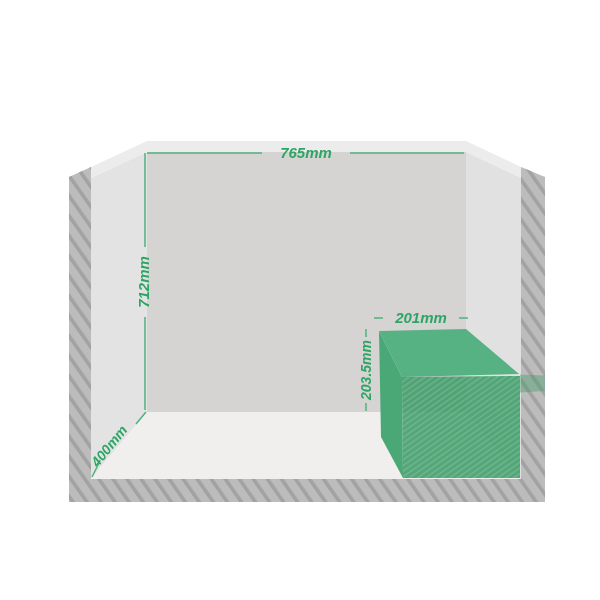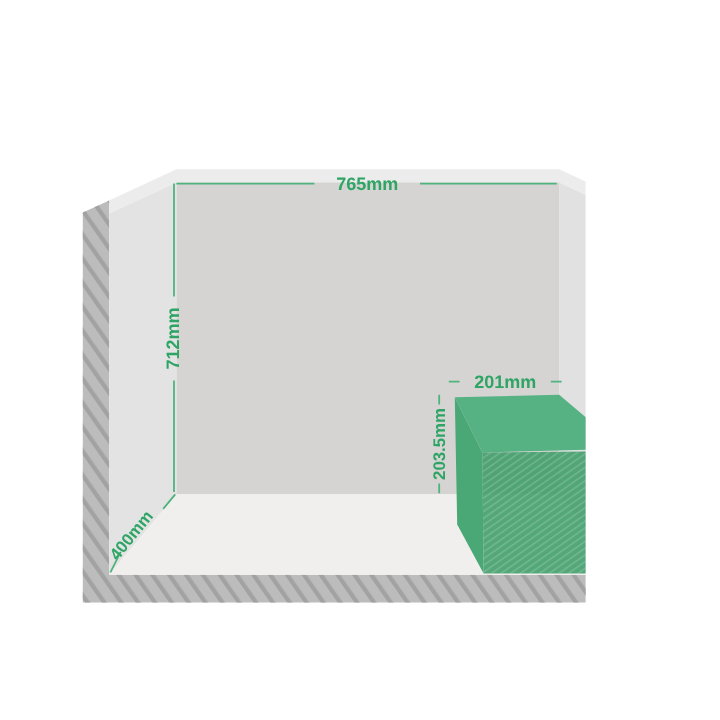--- a/index.html
+++ b/index.html
@@ -1,16 +1,16 @@
 <!DOCTYPE html>
 <html><head>
 <meta charset="utf-8">
 <style>
   html,body{margin:0;padding:0;background:#ffffff;}
-  .stage{width:488px;height:600px;position:relative;background:#ffffff;overflow:hidden;}
+  .stage{width:600px;height:600px;position:relative;background:#ffffff;overflow:hidden;font-style:italic;}
   svg{display:block;}
   text{font-family:"Liberation Sans","DejaVu Sans",sans-serif;font-weight:600;}
   .dim-lg{font-size:15px;}
   .dim-sm{font-size:14px;}
   .dimline{fill:none;stroke-width:1.5;}
 </style>
 </head>
 <body>
 
 <div class="stage">

